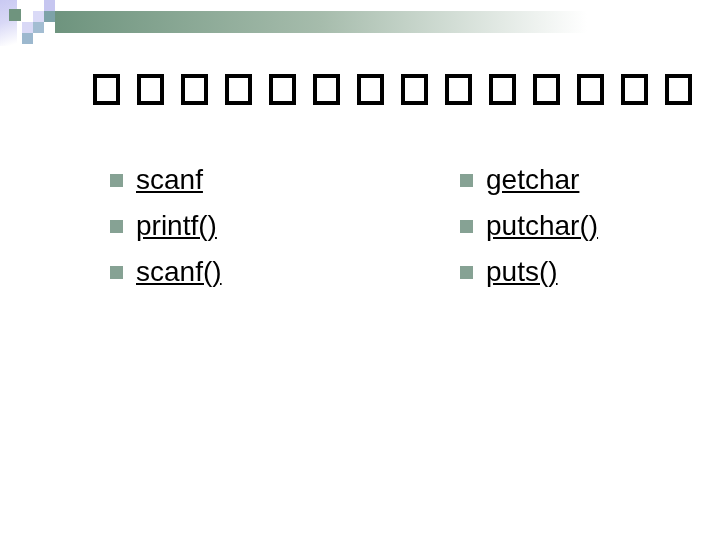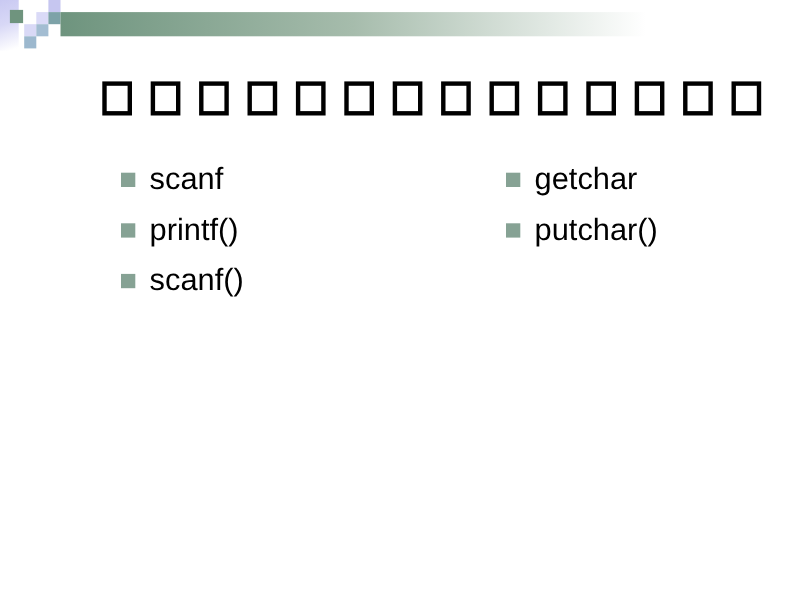--- a/index.html
+++ b/index.html
@@ -33,21 +33,21 @@
   .title-row {
     position:absolute; left:93px; top:74px;
     display:flex; gap:17px;
   }
   .tofu {
     width:27px; height:31px; box-sizing:border-box;
     border:4px solid #000000;
   }
 
   
-  .col { position:absolute; top:149px; }
+  .col { position:absolute; top:166px;text-decoration:underline; }
   .col-left  { left:110px; }
   .col-right { left:460px; }
   .bullet-item {
     display:flex; align-items:center;
     height:28px; margin-bottom:18px;
     font-size:28px; line-height:28px; color:#000000;
     white-space:nowrap;
   }
   .bullet {
     width:13px; height:13px; background:#86a294;
@@ -111,15 +111,19 @@
       <div class="bullet-item">
         <span class="bullet"></span>
         <span>getchar</span>
       </div>
 
       <div class="bullet-item">
         <span class="bullet"></span>
         <span>putchar()</span>
       </div>
 
+      <div class="bullet-item">
+        <span class="bullet"></span>
+        <span>puts()</span>
+      </div>
     </div>
 
 </div>
 
 </body></html>

